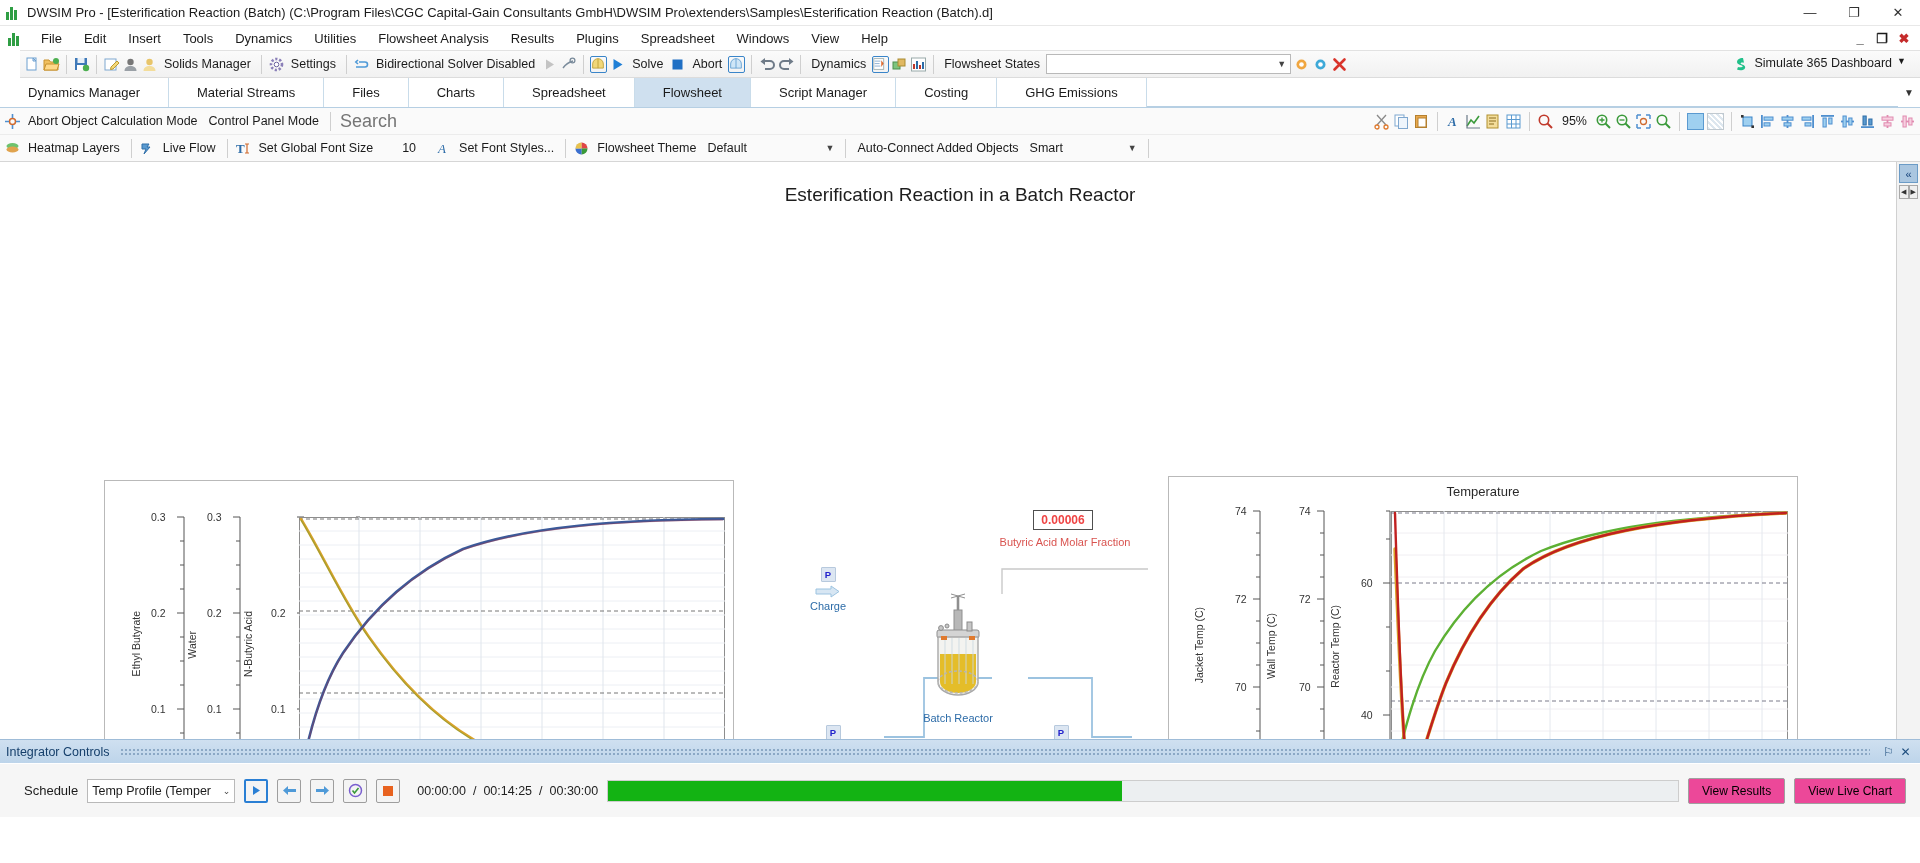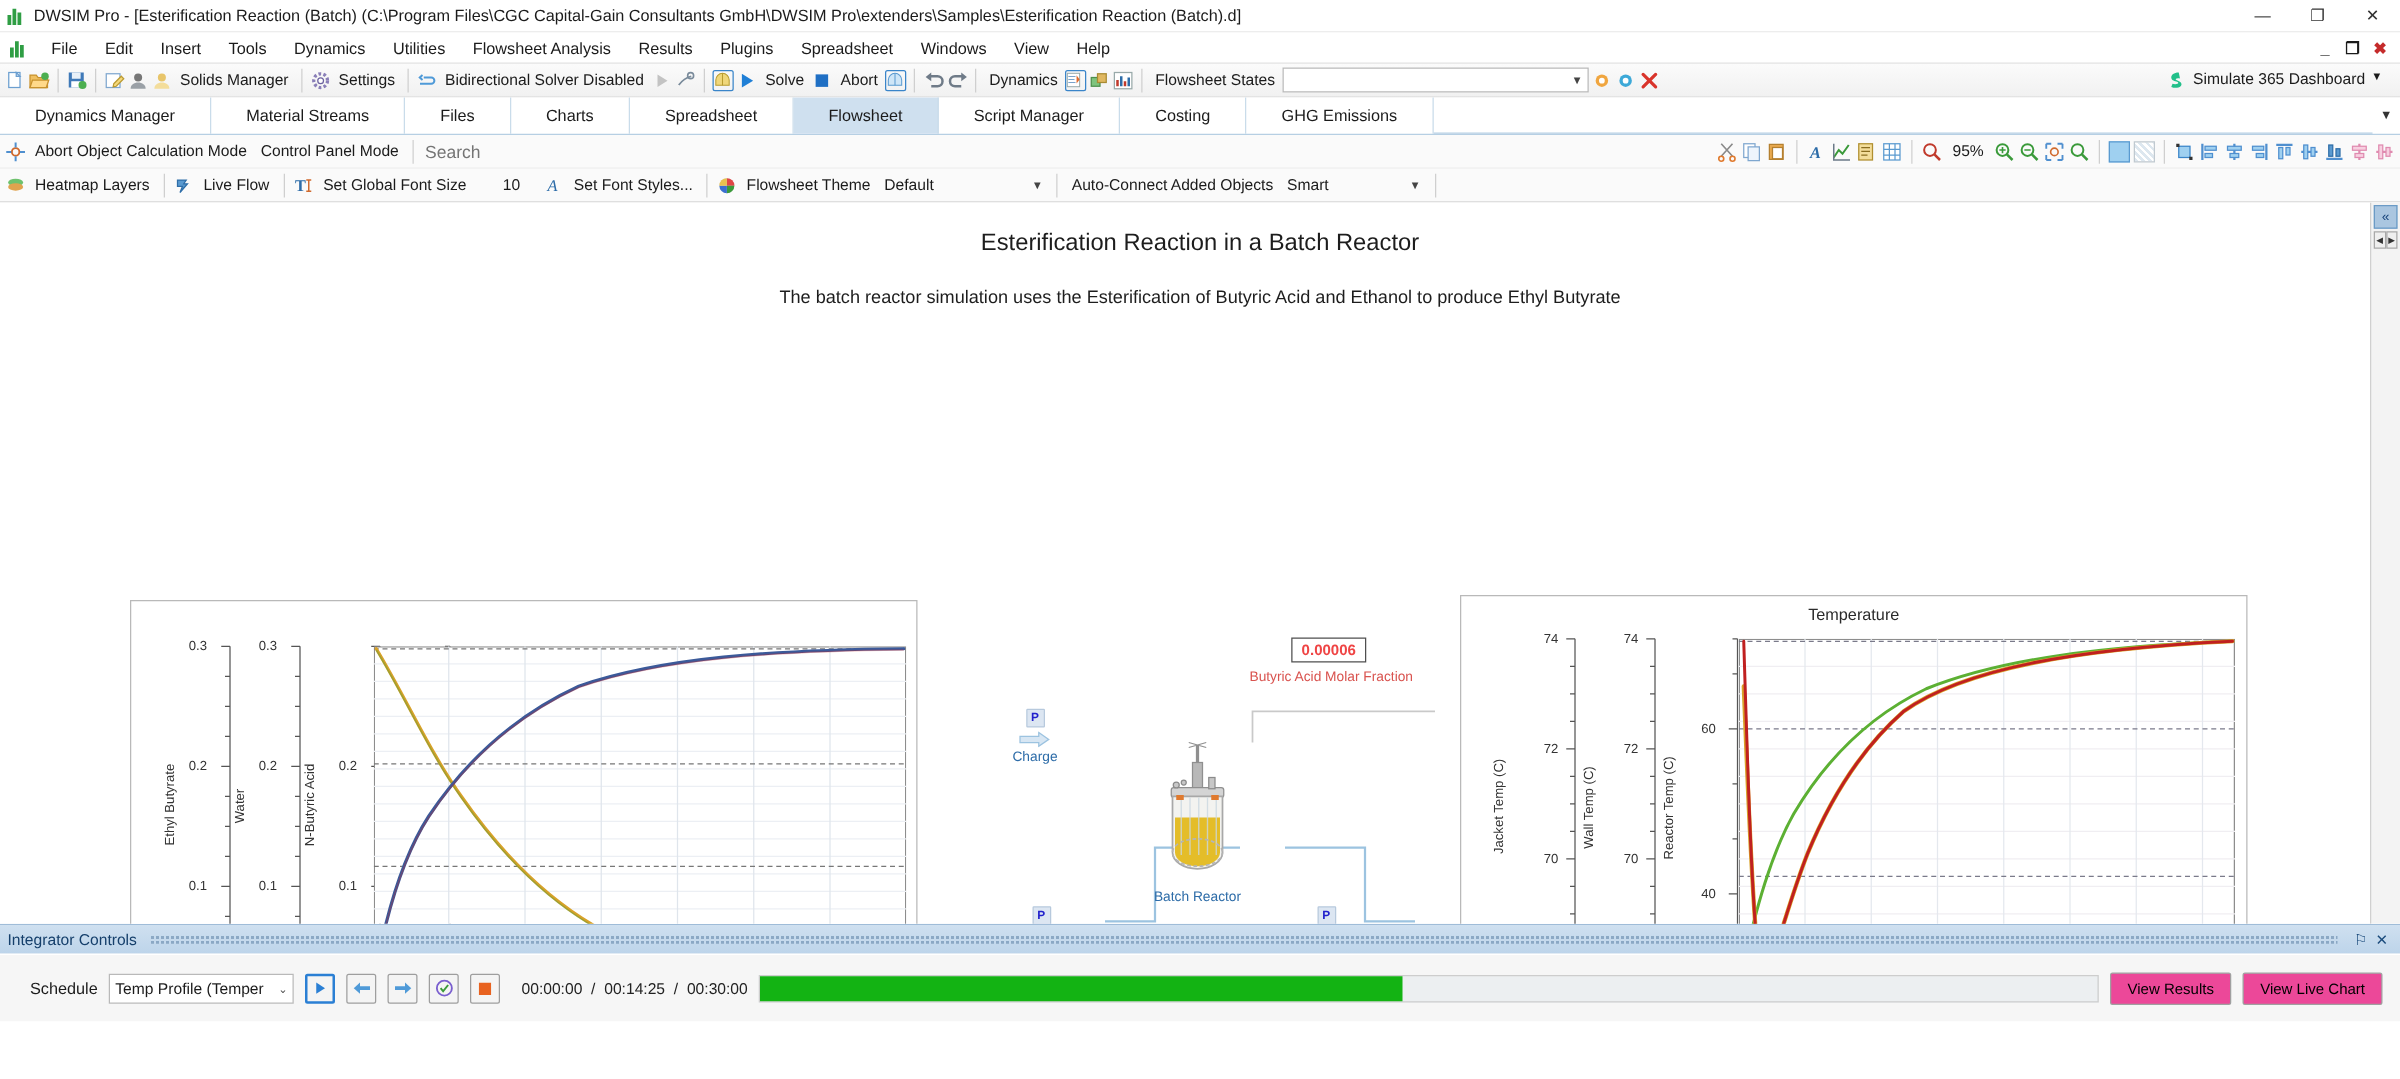--- a/index.html
+++ b/index.html
@@ -35,21 +35,21 @@
   #menubar .mico { width: 14px; height: 15px; margin: 0 8px 0 4px; }
   #menubar .mi { padding: 3px 11px; cursor: default; white-space: nowrap; }
   #menubar .winctl { margin-left: auto; display: flex; gap: 2px; padding-right: 6px; }
   #menubar .winctl span { width: 20px; text-align:center; font-size: 13px; font-weight: bold;}
   #menubar .winctl .cls { color: #c52b2b; }
   
   #toolbar1 {
     height: 28px; display: flex; align-items: center; gap: 2px;
     background: linear-gradient(#fbfbfb,#f1f1f1);
     border-top: 1px solid #e2e2e2; border-bottom: 1px solid #dcdcdc;
-    padding: 0 4px; font-size: 12.5px;
+    padding: 0 4px; font-size: 12.5px; margin-left: 20px;
   }
   .tbtn { display:flex; align-items:center; gap:4px; padding: 2px 4px; border-radius:2px; white-space:nowrap;}
   .sep { width:1px; height:19px; background:#cfcfcf; margin:0 4px; }
   .ico { width:17px; height:17px; display:inline-block; position:relative; flex:0 0 auto;}
   .combo {
     height: 20px; border: 1px solid #b9b9b9; background:#fff;
     display:flex; align-items:center; padding: 0 4px; font-size:12.5px;
     min-width: 60px; position: relative;
   }
   .combo .caret { margin-left:auto; font-size:9px; color:#444; }
@@ -65,21 +65,21 @@
   #tabstrip .tab.active { background: #cfe0ef; }
   #tabstrip .tabfill { flex: 1; border-bottom:1px solid #b6cfe3; }
   #tabstrip .tabarrow { width: 22px; display:flex;align-items:center;justify-content:center;color:#333;font-size:10px;}
   
   #toolbar2, #toolbar3 {
     height: 27px; display: flex; align-items: center; gap: 3px;
     background: #fafafa; padding: 0 4px; font-size: 12.5px;
     border-bottom: 1px solid #ececec;
   }
   #toolbar3 { border-bottom: 1px solid #d6d6d6; }
-  .searchbox { border:none; outline:none; background:transparent; font-size:14px; width:120px; font-family:"Liberation Sans",sans-serif;}
+  .searchbox { border:none; outline:none; background:transparent; font-size:18px; width:120px; font-family:"Liberation Sans",sans-serif;}
   
   #canvas {
     position: relative; height: 577px; background: #ffffff; overflow: hidden;
   }
   #fs-title {
     position:absolute; left:0; right:0; top: 22px; text-align:center;
     font-size: 19px; color:#1d1d1d;
   }
   #fs-sub {
     position:absolute; left:0; right:0; top: 68px; text-align:center;
@@ -607,21 +607,20 @@
   <div class="combo" style="width:115px;border:none;background:transparent;">
     <span>Smart</span>
     <span class="caret">▼</span>
   </div>
   <span class="sep"></span>
 </div>
 
 <div id="canvas">
 
   <div id="fs-title">Esterification Reaction in a Batch Reactor</div>
-  <div id="fs-sub">The batch reactor simulation uses the Esterification of Butyric Acid and Ethanol to produce Ethyl Butyrate</div>
 
   <div class="chartbox" style="left:104px; top:318px; width:630px; height:420px;">
 
     <div style="position:absolute;left:24px;top:30px;width:300px;height:300px;">
 
       <div style="position:absolute;left:0;top:0;height:300px;width:62px;">
         <div class="axis-label" style="position:absolute;left:1px;top:100px;">Ethyl Butyrate</div>
         <svg width="62" height="300">
           <line x1="55" y1="6" x2="55" y2="294" stroke="#555"></line>
           <g stroke="#555">

